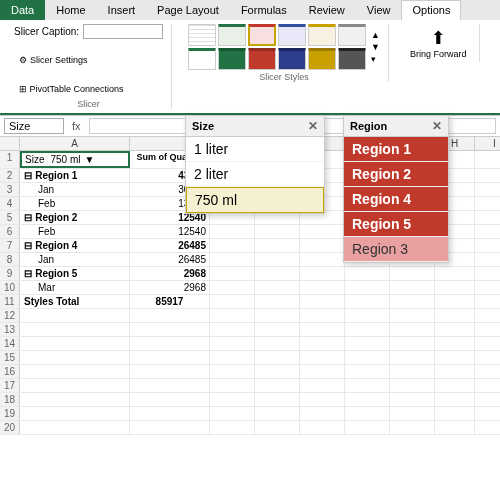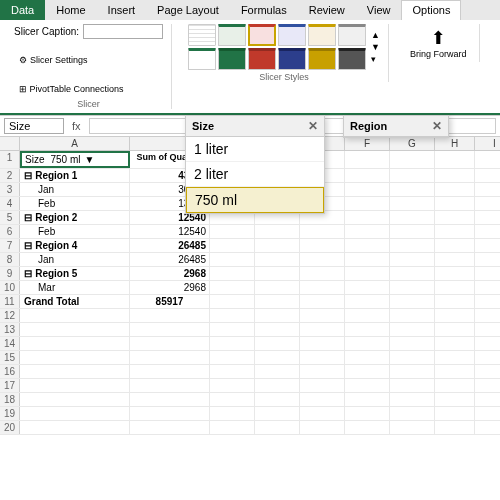--- a/index.html
+++ b/index.html
@@ -283,21 +283,21 @@
         <div class="cell cell-c"></div>
         <div class="cell cell-d"></div>
         <div class="cell cell-e"></div>
         <div class="cell cell-f"></div>
         <div class="cell cell-g"></div>
         <div class="cell cell-h"></div>
         <div class="cell cell-i"></div>
       </div>
       <div class="grid-row">
         <div class="row-num">11</div>
-        <div class="cell cell-a" style="padding-left: 4px; font-weight: bold;">Grand Total</div>
+        <div class="cell cell-a" style="padding-left: 4px; font-weight: bold;">Styles Total</div>
         <div class="cell cell-b" style="text-align: center; font-weight: bold;">85917</div>
         <div class="cell cell-c"></div>
         <div class="cell cell-d"></div>
         <div class="cell cell-e"></div>
         <div class="cell cell-f"></div>
         <div class="cell cell-g"></div>
         <div class="cell cell-h"></div>
         <div class="cell cell-i"></div>
       </div>
       <div class="grid-row">
@@ -421,13 +421,20 @@
       <div class="slicer-item">2 liter</div>
       <div class="slicer-item highlighted">750 ml</div>
     </div>
 </div>
 
 <div class="slicer-panel slicer-region">
   <div class="slicer-header">
     <span>Region</span>
     <span class="slicer-close">✕</span>
   </div>
+  <div id="slicer-region-items">
+      <div class="slicer-item selected">Region 1</div>
+      <div class="slicer-item selected">Region 2</div>
+      <div class="slicer-item selected">Region 4</div>
+      <div class="slicer-item selected">Region 5</div>
+      <div class="slicer-item selected-light">Region 3</div>
+    </div>
 </div>
 
 </body></html>

